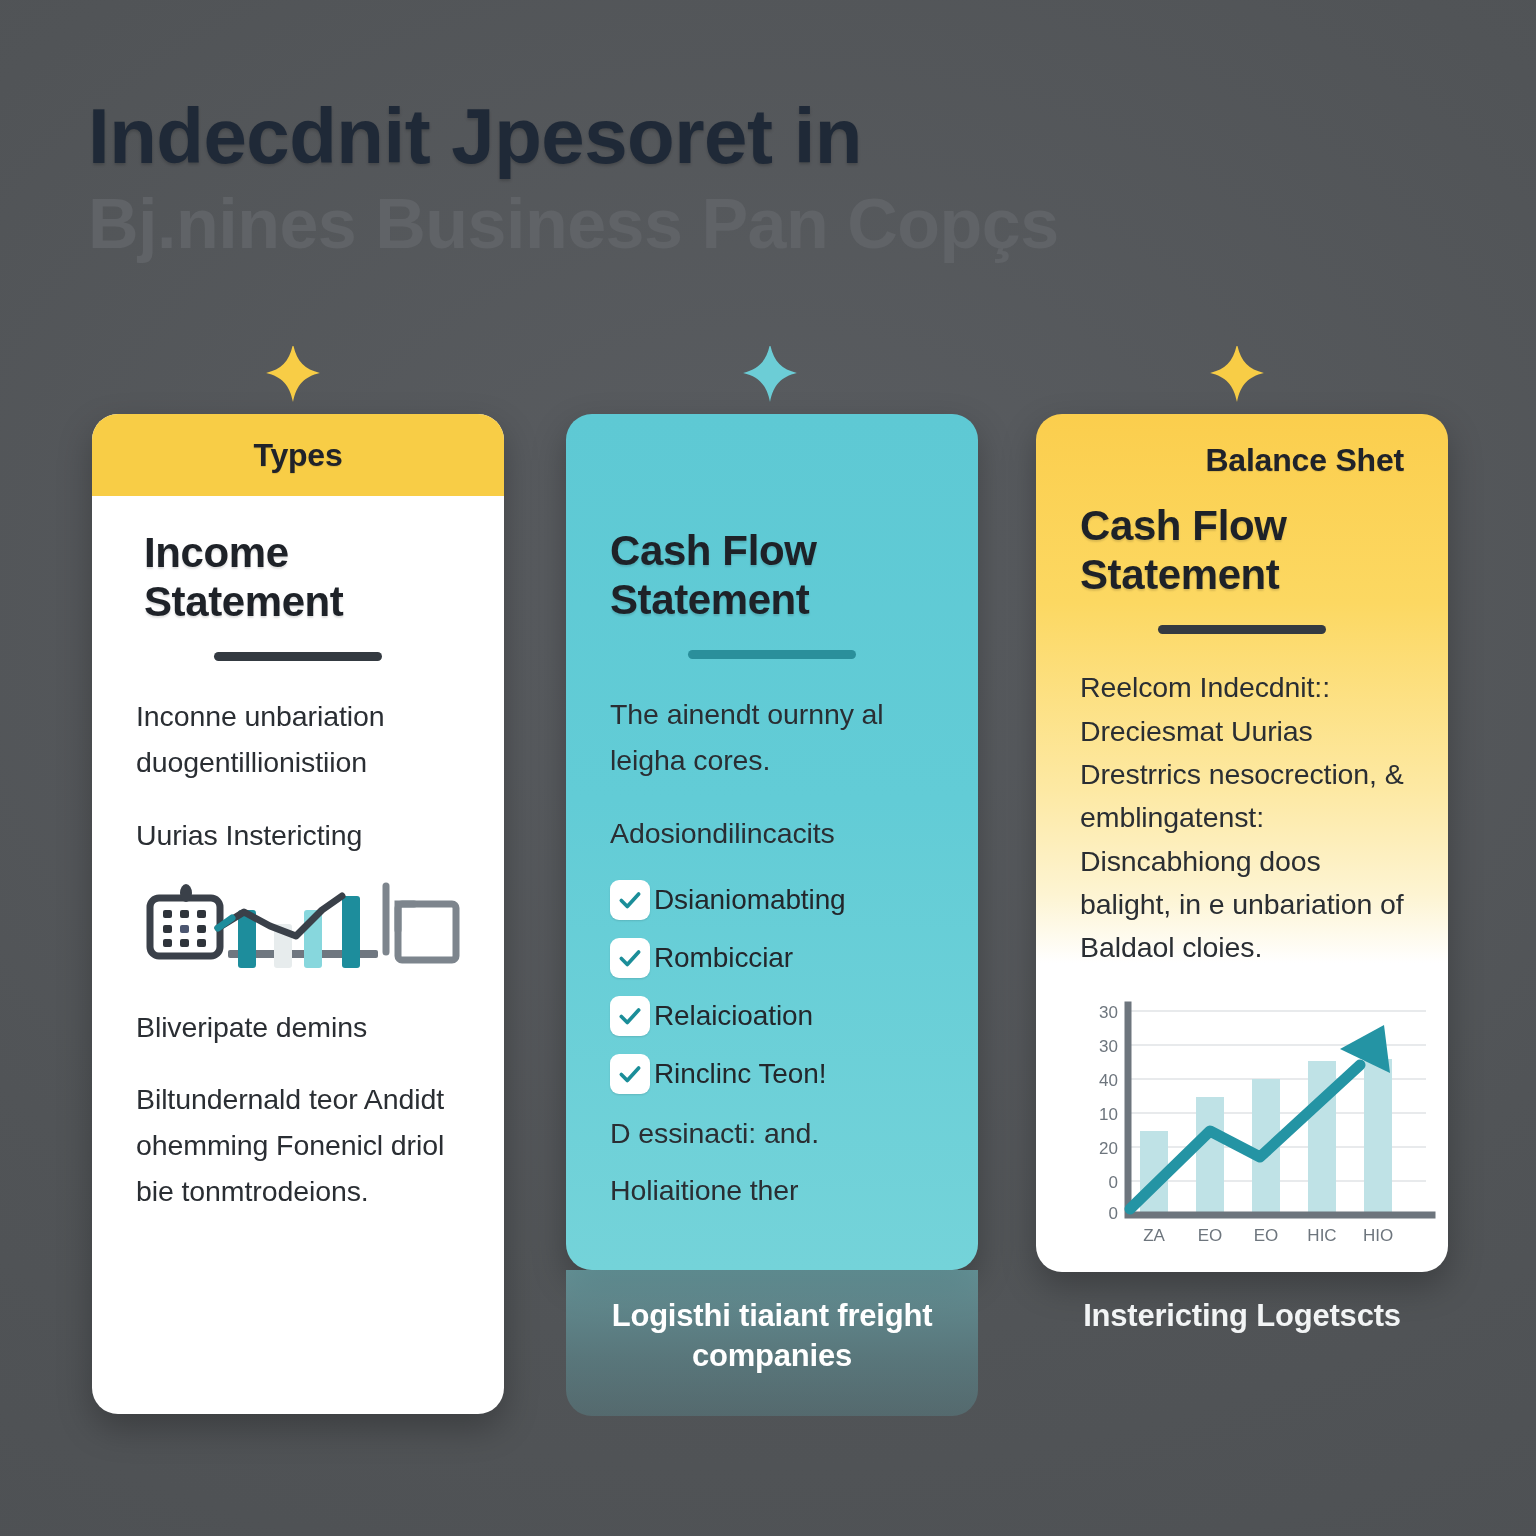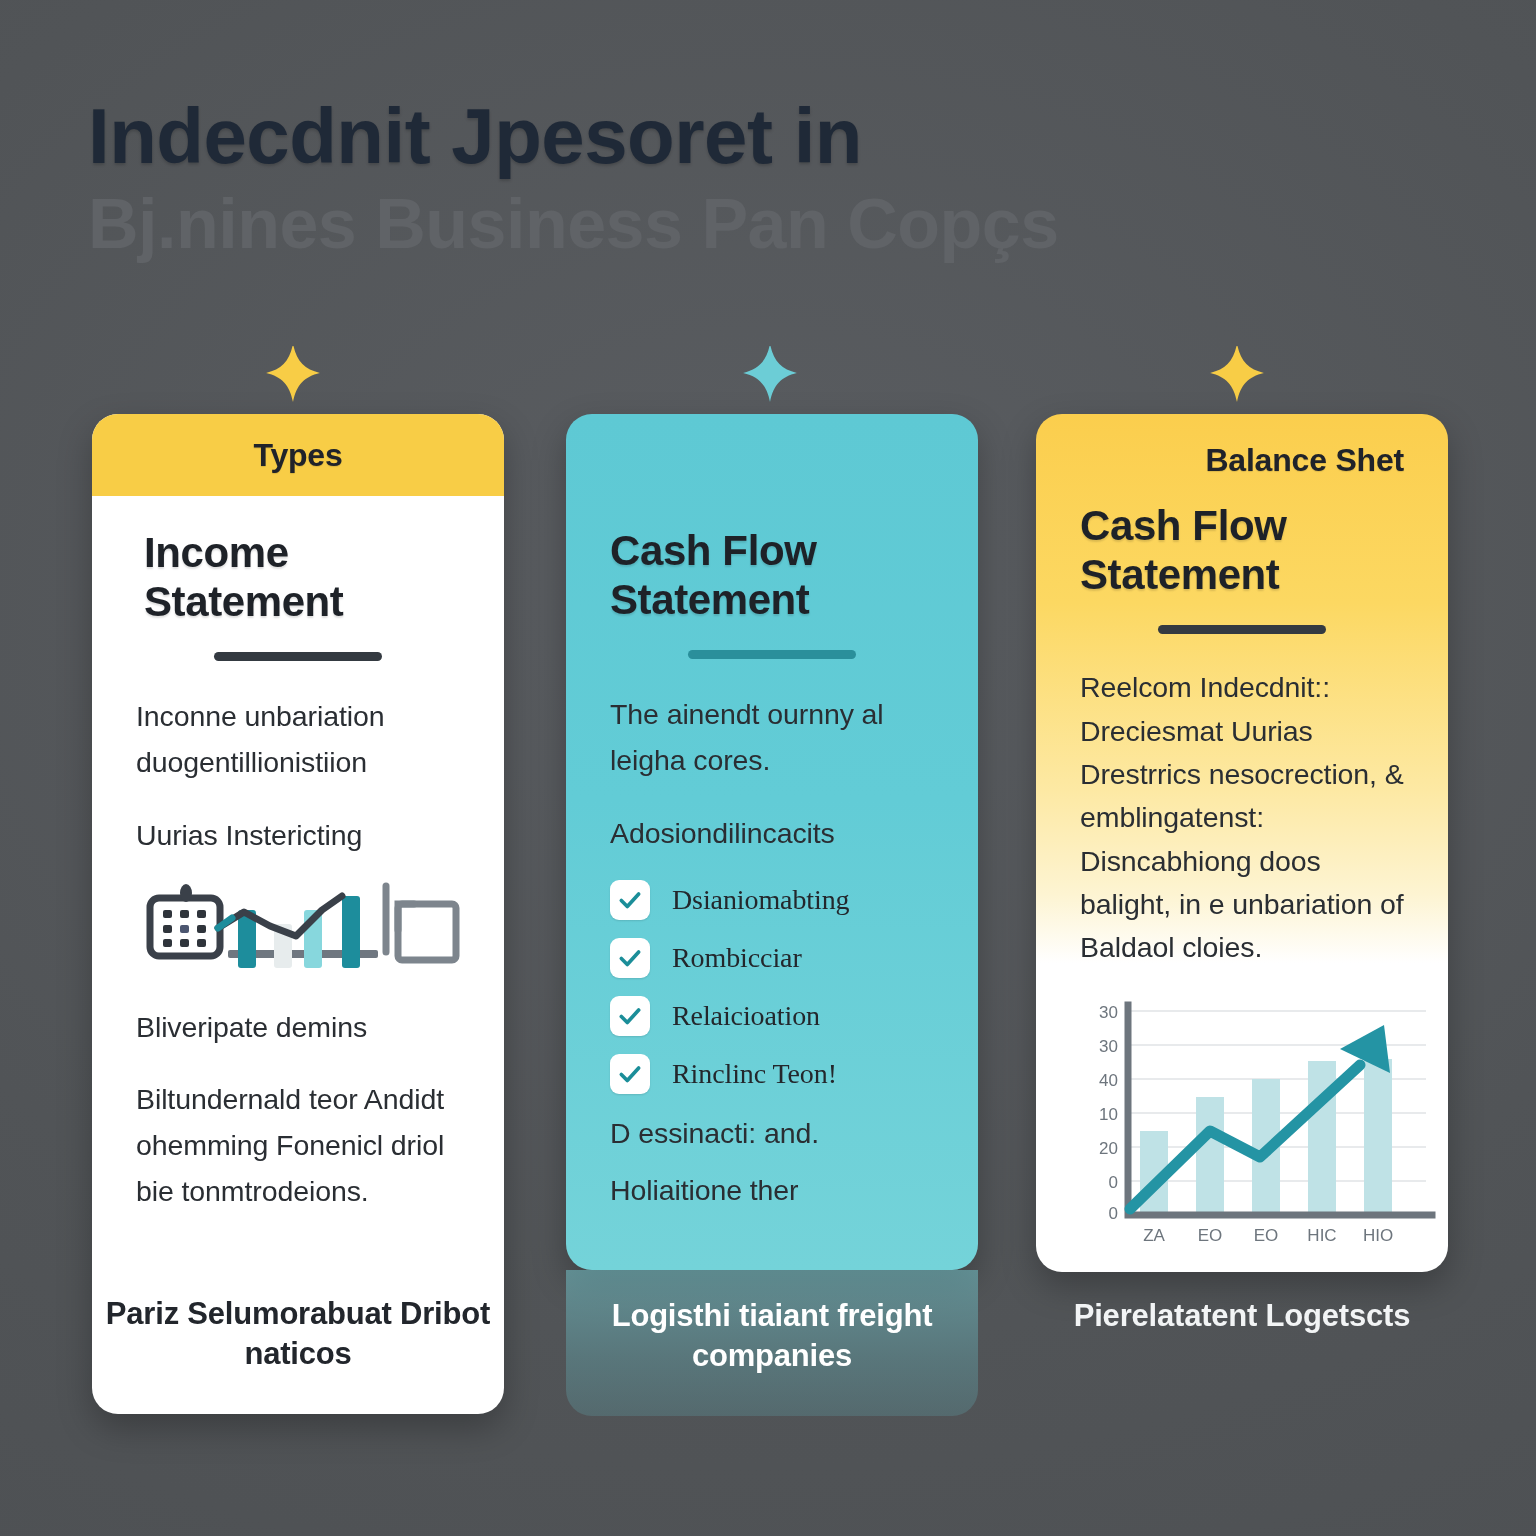--- a/index.html
+++ b/index.html
@@ -157,23 +157,22 @@
     width: 330px;
     height: 92px;
   }
   .illus-1 svg { display: block; width: 100%; height: 100%; }
 
   
   .checklist { margin-top: 24px; }
   .check-row {
     display: flex;
     align-items: center;
-    gap: 22px;
+    gap: 4px;
     margin-bottom: 18px;
-    font-family: Liberation Serif, serif;
   }
   .check-box {
     flex: 0 0 auto;
     width: 40px;
     height: 40px;
     border-radius: 9px;
     background: #ffffff;
     display: flex;
     align-items: center;
     justify-content: center;
@@ -386,17 +385,16 @@
               <text x="248" y="262">HIC</text>
               <text x="304" y="262">HIO</text>
             </g>
           </svg>
         </div>
       </div>
     </div>
 
   </div>
 
-  <div class="caption caption-1">Pariz Selumorabuat Dribot naticos</div>
   <div class="caption caption-2">Logisthi tiaiant freight companies</div>
-  <div class="caption caption-3">Pierelatatent Logetscts</div>
+  <div class="caption caption-3">Instericting Logetscts</div>
 
 </div>
 
 </body></html>

